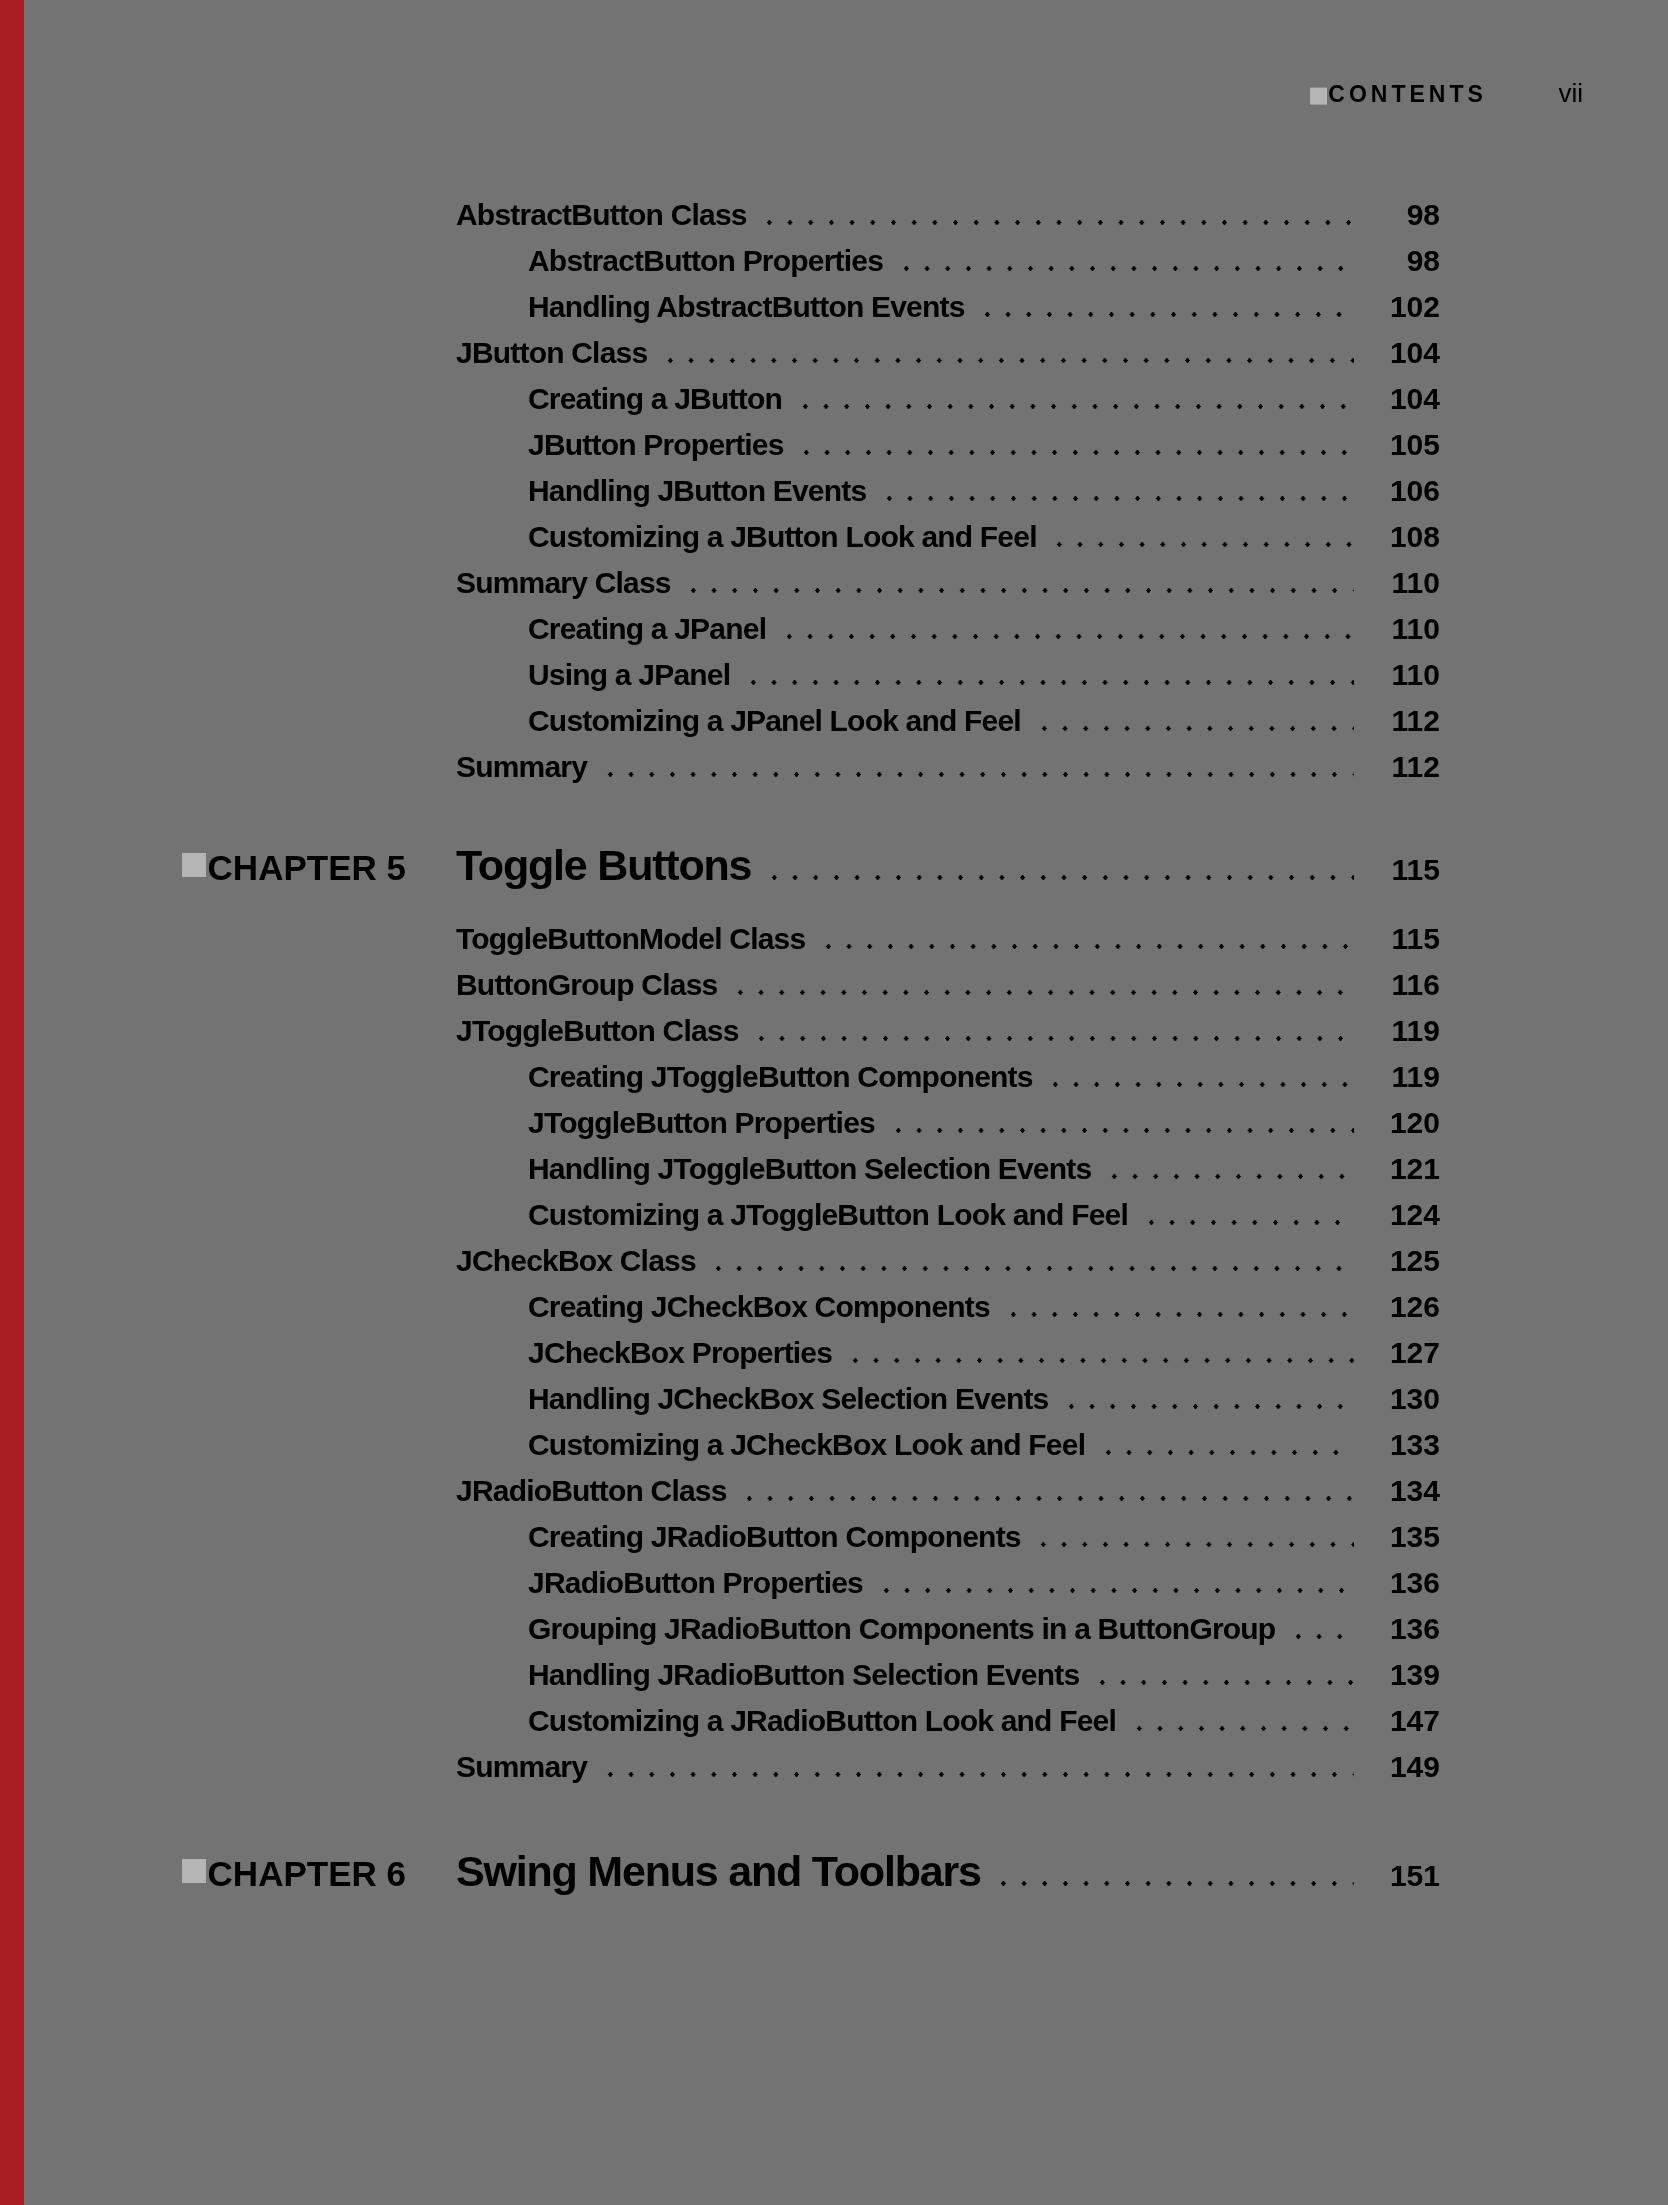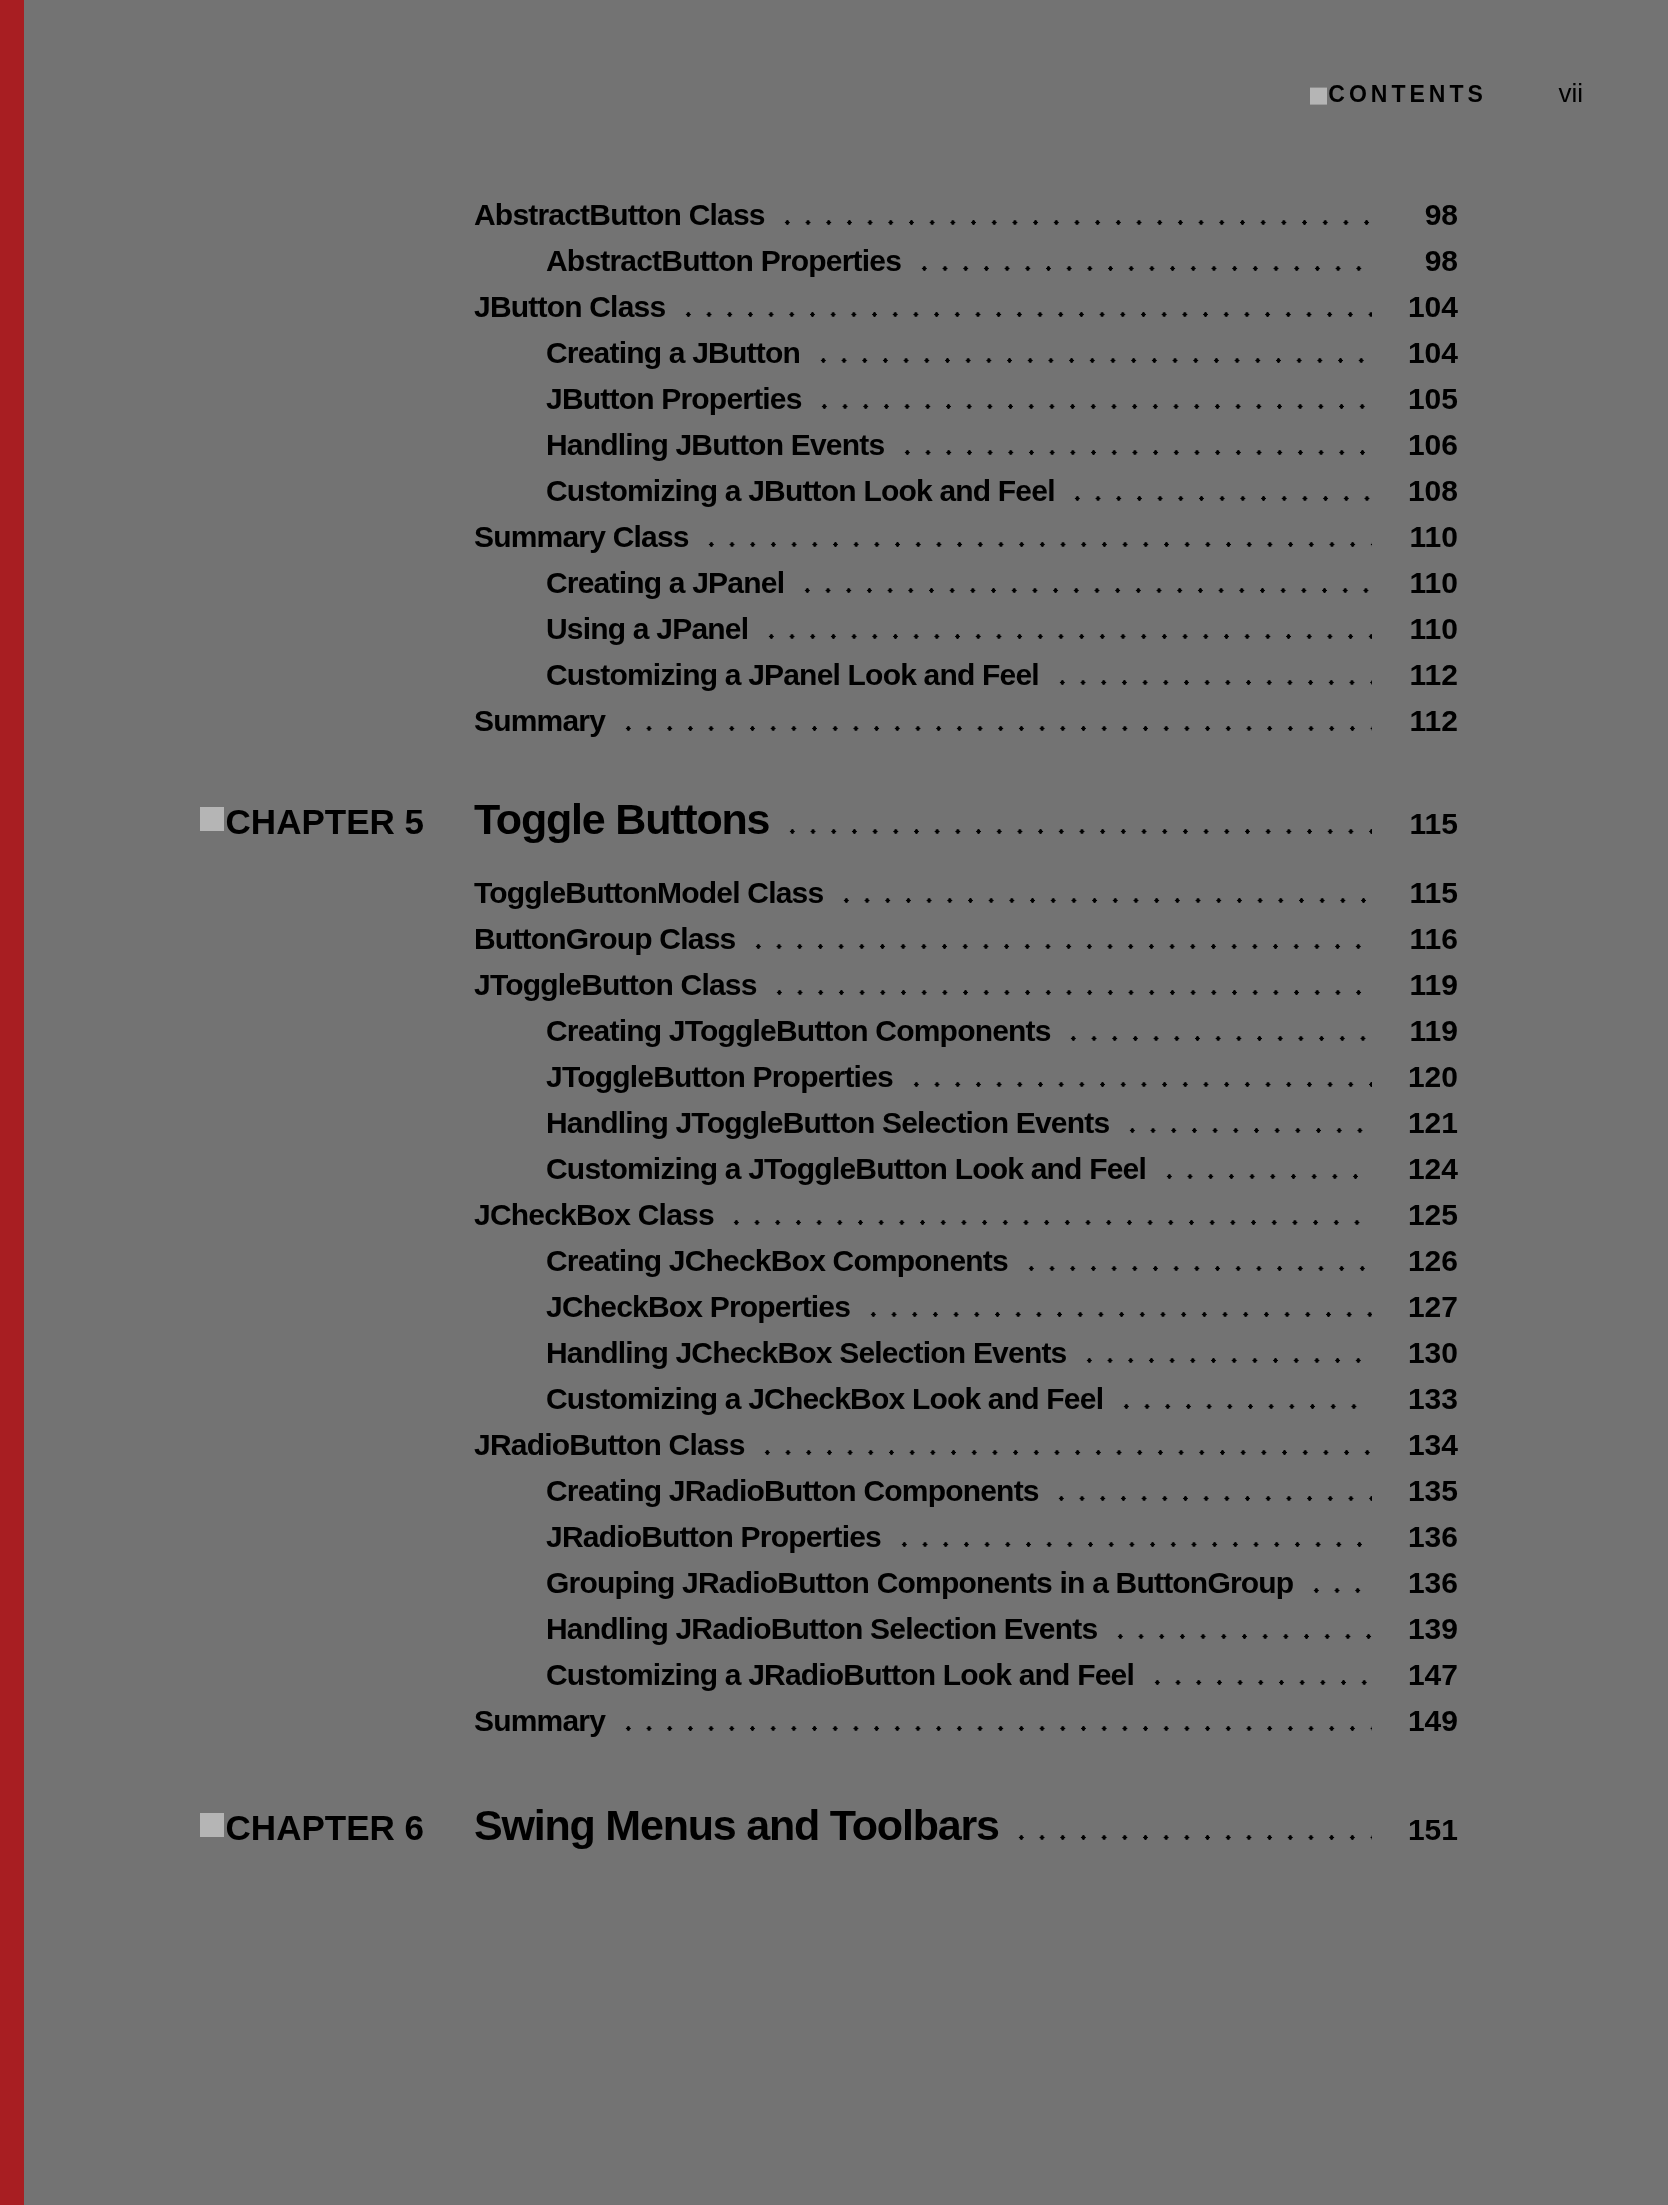--- a/index.html
+++ b/index.html
@@ -44,21 +44,21 @@
     letter-spacing: 4px;
   }
   .folio {
     font-size: 26px;
     font-weight: 400;
   }
 
   
   #toc {
     position: absolute;
-    left: 200px;
+    left: 182px;
     top: 0;
     width: 1258px;
   }
   #toc > div:nth-child(1) { margin-top: 192px; }
   #toc > div:nth-child(2) { margin-top: 47px; }
   #toc > div:nth-child(3) { margin-top: 23px; }
   #toc > div:nth-child(4) { margin-top: 53px; }
   #toc > div:nth-child(5) { margin-top: 23px; }
 
   .entry {
@@ -146,20 +146,25 @@
         <div class="entry">
           <span class="lbl">AbstractButton Class</span>
           <div class="dots"></div>
           <span class="pg">98</span>
         </div>
         <div class="entry l2">
           <span class="lbl">AbstractButton Properties</span>
           <div class="dots"></div>
           <span class="pg">98</span>
         </div>
+        <div class="entry l2">
+          <span class="lbl">Handling AbstractButton Events</span>
+          <div class="dots"></div>
+          <span class="pg">102</span>
+        </div>
         <div class="entry">
           <span class="lbl">JButton Class</span>
           <div class="dots"></div>
           <span class="pg">104</span>
         </div>
         <div class="entry l2">
           <span class="lbl">Creating a JButton</span>
           <div class="dots"></div>
           <span class="pg">104</span>
         </div>

